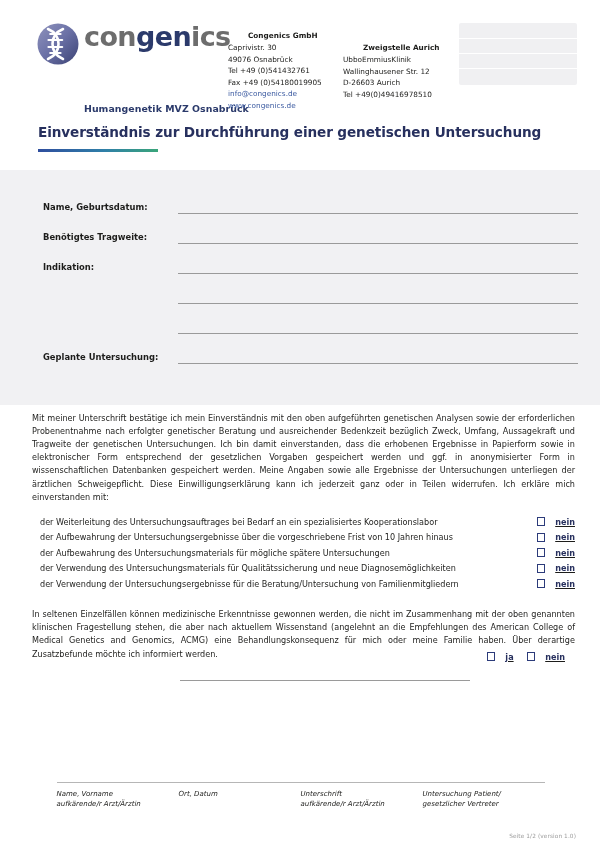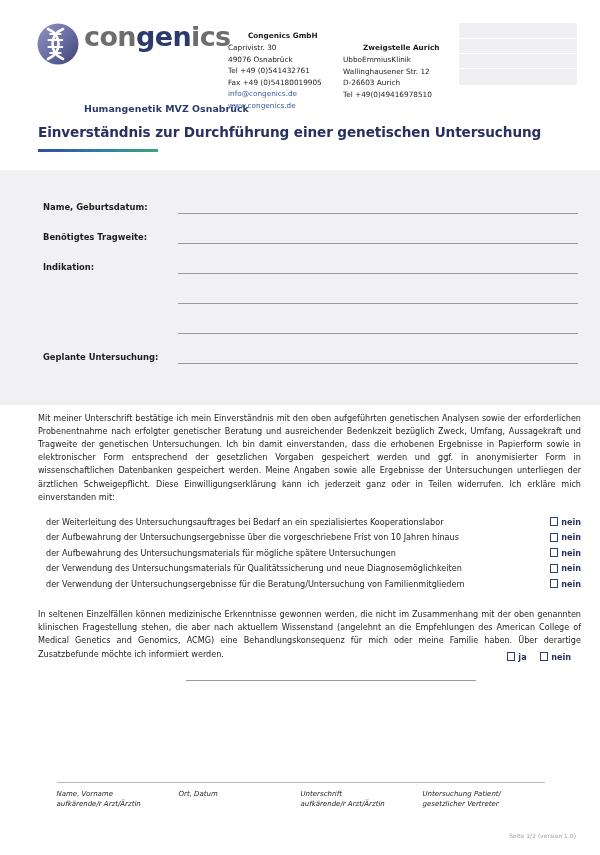--- a/index.html
+++ b/index.html
@@ -141,21 +141,21 @@
     left: 178px;
     right: 22px;
     top: 11px;
     height: 1px;
     background: #9a9a9a;
   }
 
   
   .body-wrap {
     position: absolute;
-    left: 38px;
+    left: 32px;
     top: 412px;
     width: 543px;
   }
   p.para {
     margin: 0;
     font-size: 8.1px;
     line-height: 1.62;
     text-align: justify;
     color: #1d1d1b;
   }
@@ -179,21 +179,22 @@
   }
   .opt-group {
     display: flex;
     align-items: center;
     gap: 9px;
     flex: 0 0 auto;
   }
   .opt {
     display: flex;
     align-items: center;
-    gap: 3px;
+    gap: 10px;
+    text-decoration: underline;
   }
   .cbox {
     width: 6.6px;
     height: 6.6px;
     border: 1.05px solid #2c3b7a;
     background: #ffffff;
     display: inline-block;
     flex: 0 0 auto;
   }
   .opt-label {

